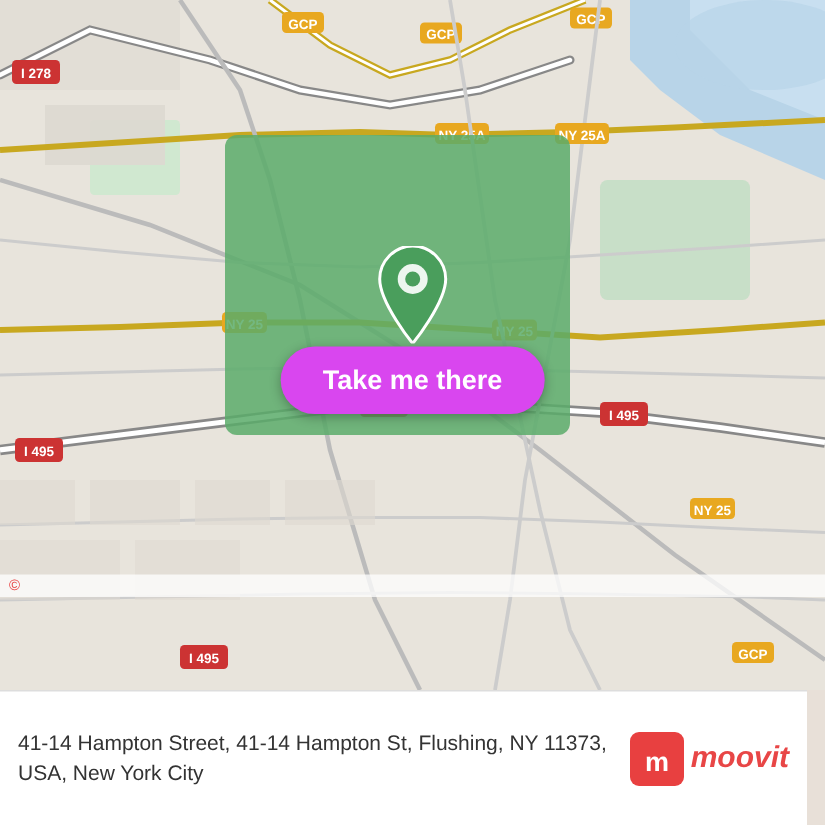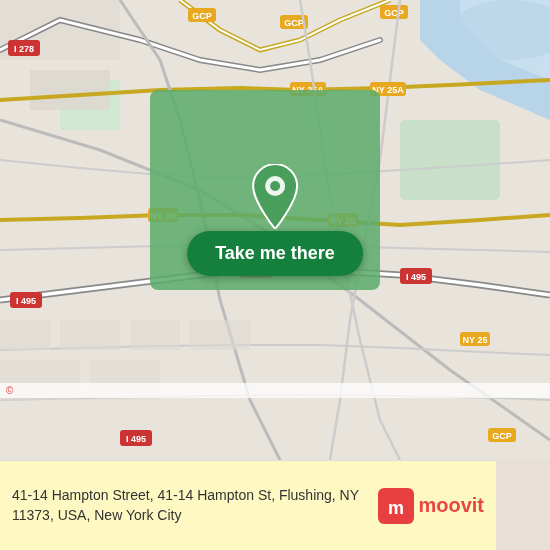--- a/index.html
+++ b/index.html
@@ -39,37 +39,37 @@
 
     #map-pin {
       width: 60px;
       height: 70px;
       display: flex;
       align-items: center;
       justify-content: center;
     }
 
     #take-me-there-btn {
-      background: #15803d;
+      background: #d946ef;
       color: white;
       border: none;
       border-radius: 25px;
       padding: 12px 28px;
       font-size: 18px;
       font-weight: bold;
       cursor: pointer;
       box-shadow: 0 2px 8px rgba(0,0,0,0.3);
       white-space: nowrap;
     }
 
     #bottom-bar {
       position: relative;
-      width: 496px;
+      width: 538px;
       height: 90px;
-      background: #fef9c3;
+      background: #ffffff;
       display: flex;
       align-items: center;
       padding: 8px 12px;
       border-top: 1px solid #ddd;
     }
 
     #osm-attribution {
       position: absolute;
       bottom: 62px;
       left: 0;
@@ -101,20 +101,21 @@
     #moovit-icon {
       width: 36px;
       height: 36px;
     }
 
     #moovit-text {
       font-size: 20px;
       font-weight: bold;
       color: #e84646;
       font-family: Arial, sans-serif;
+      font-style: italic;
     }
 
     .highway-label {
       font-size: 9px;
       fill: white;
       font-family: Arial, sans-serif;
       font-weight: bold;
     }
   </style>
 </head>

